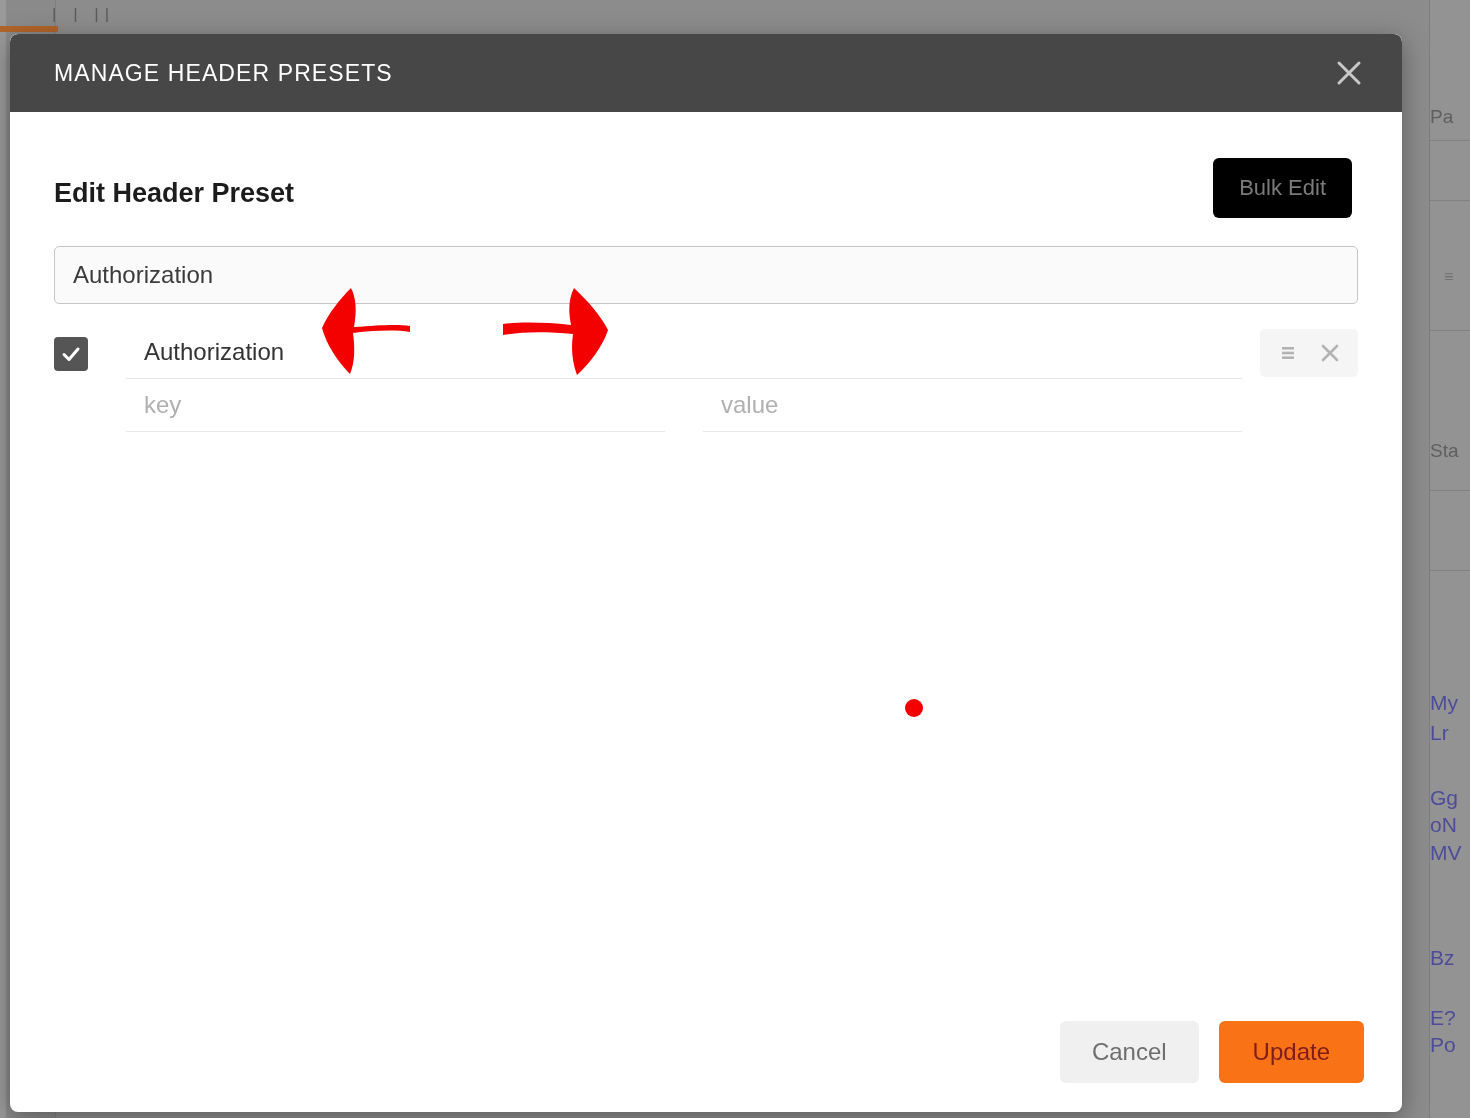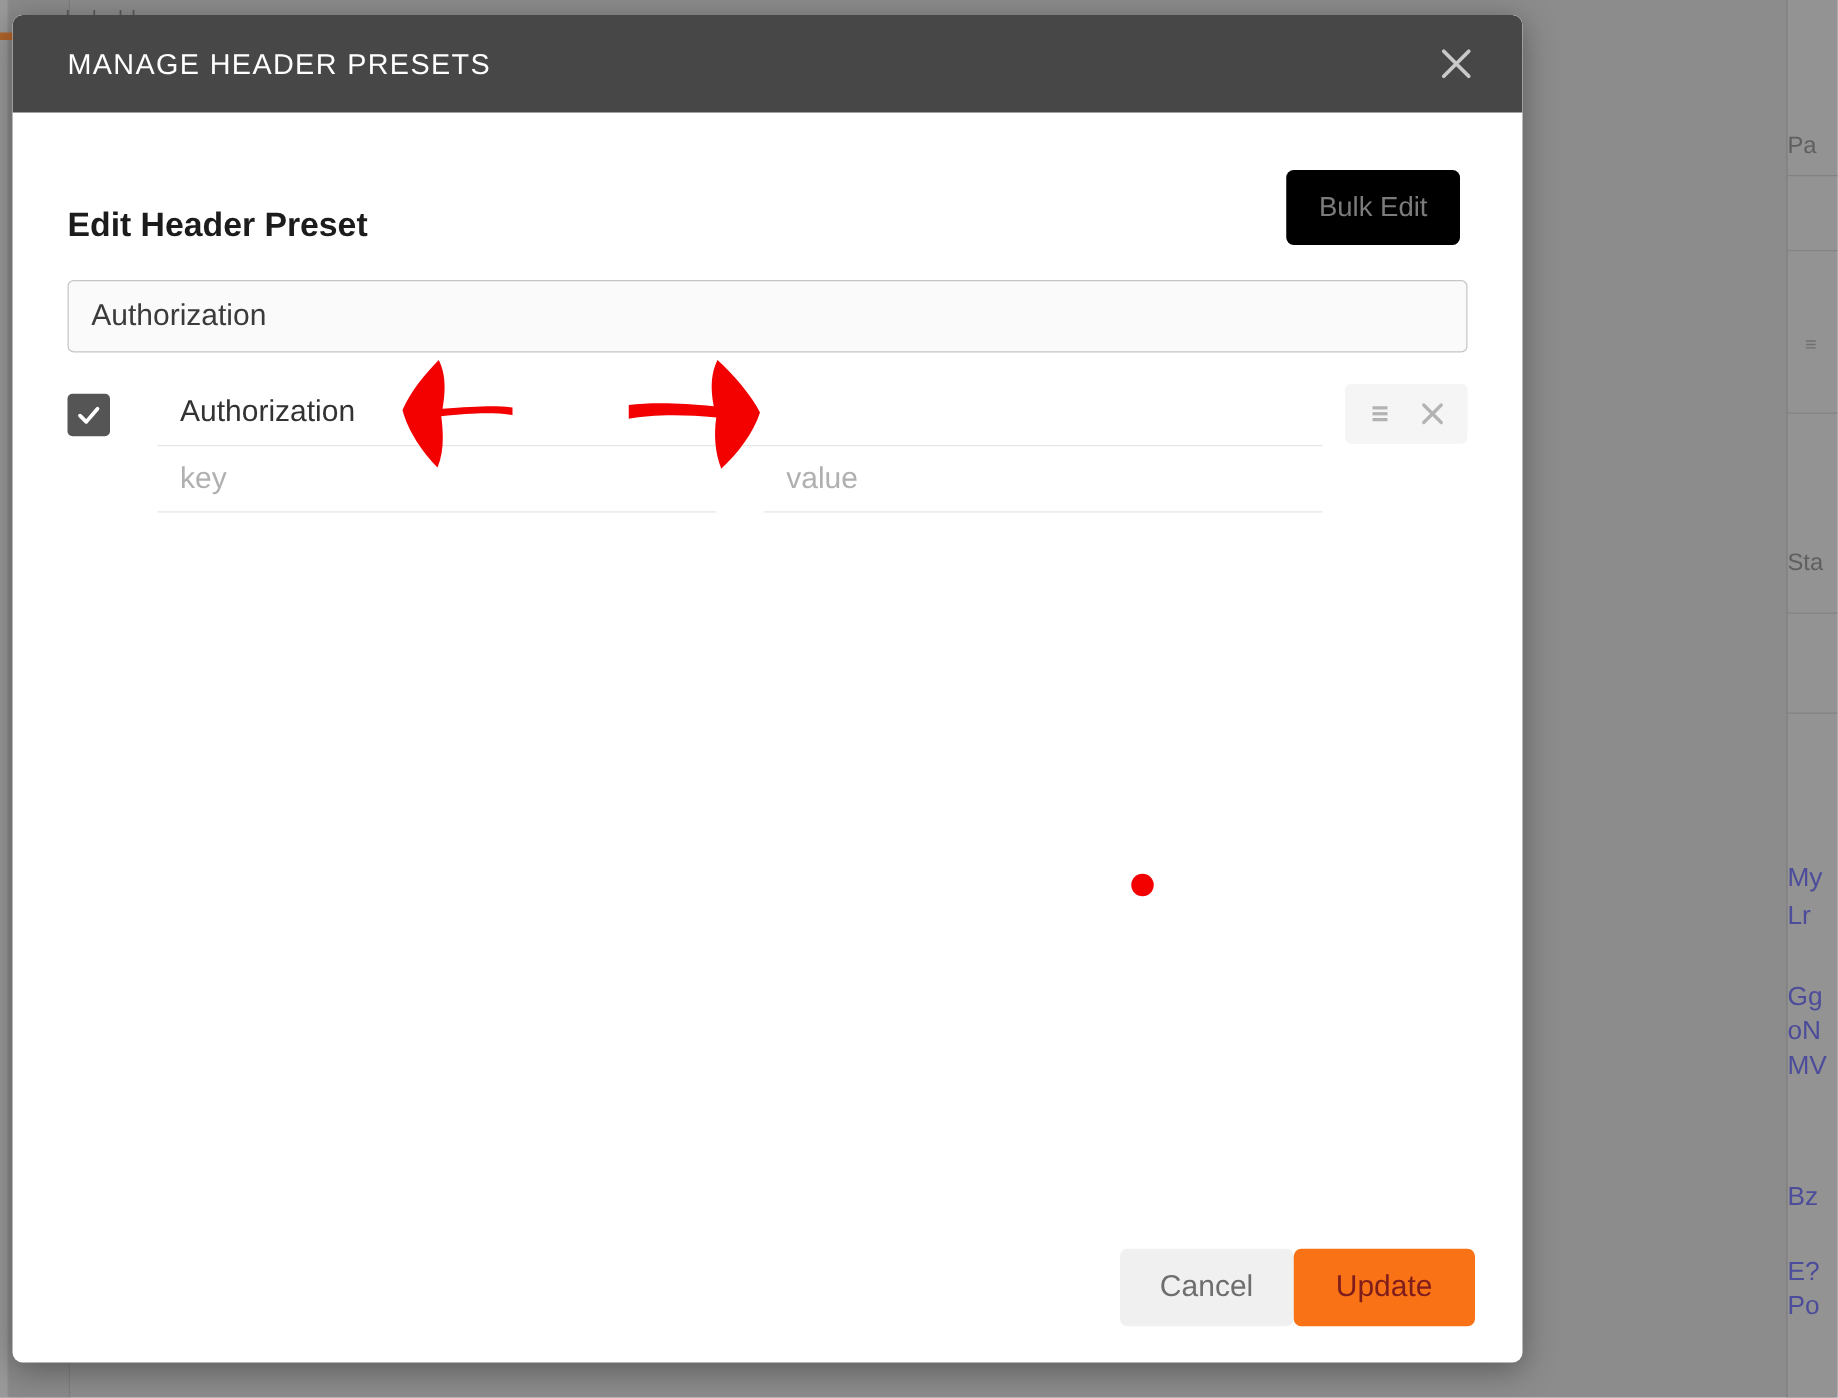--- a/index.html
+++ b/index.html
@@ -99,22 +99,22 @@
     left: 14px;
     width: 14px;
     color: #707070;
     font-size: 16px;
   }
 
   
   .modal {
     position: absolute;
     left: 10px;
-    top: 12px;
-    width: 1208px;
+    top: 34px;
+    width: 1392px;
     height: 1078px;
     background: #ffffff;
     border-radius: 8px;
     box-shadow: 0 6px 26px rgba(0,0,0,0.35);
     overflow: hidden;
   }
   .modal-header {
     height: 78px;
     background: #474747;
     border-top-left-radius: 8px;
@@ -143,21 +143,21 @@
   .close-btn svg { display: block; }
 
   .modal-body {
     position: relative;
     height: 1000px;
     padding: 0;
   }
 
   .section-head {
     display: flex;
-    align-items: flex-end;
+    align-items: center;
     justify-content: space-between;
     padding: 46px 50px 0 44px;
   }
   .section-title {
     font-size: 27px;
     font-weight: bold;
     color: #1c1c1c;
     line-height: 32px;
     margin-top: 10px;
   }
@@ -273,20 +273,21 @@
   
   .modal-footer {
     position: absolute;
     left: 0;
     right: 0;
     bottom: 0;
     height: 120px;
     display: flex;
     align-items: center;
     justify-content: flex-end;
+    gap: 20px;
     padding-right: 38px;
     box-sizing: border-box;
   }
   .btn-cancel {
     background: #f0f0f0;
     color: #6e6e6e;
     border: none;
     border-radius: 6px;
     font-size: 24px;
     font-family: "Liberation Sans", sans-serif;

